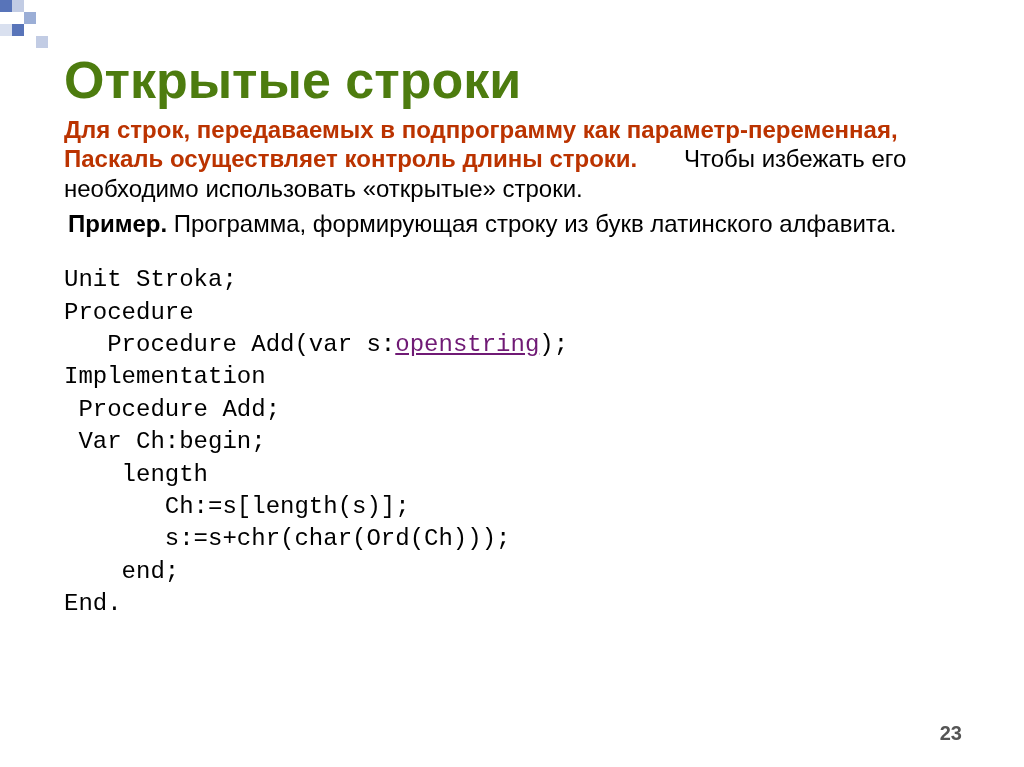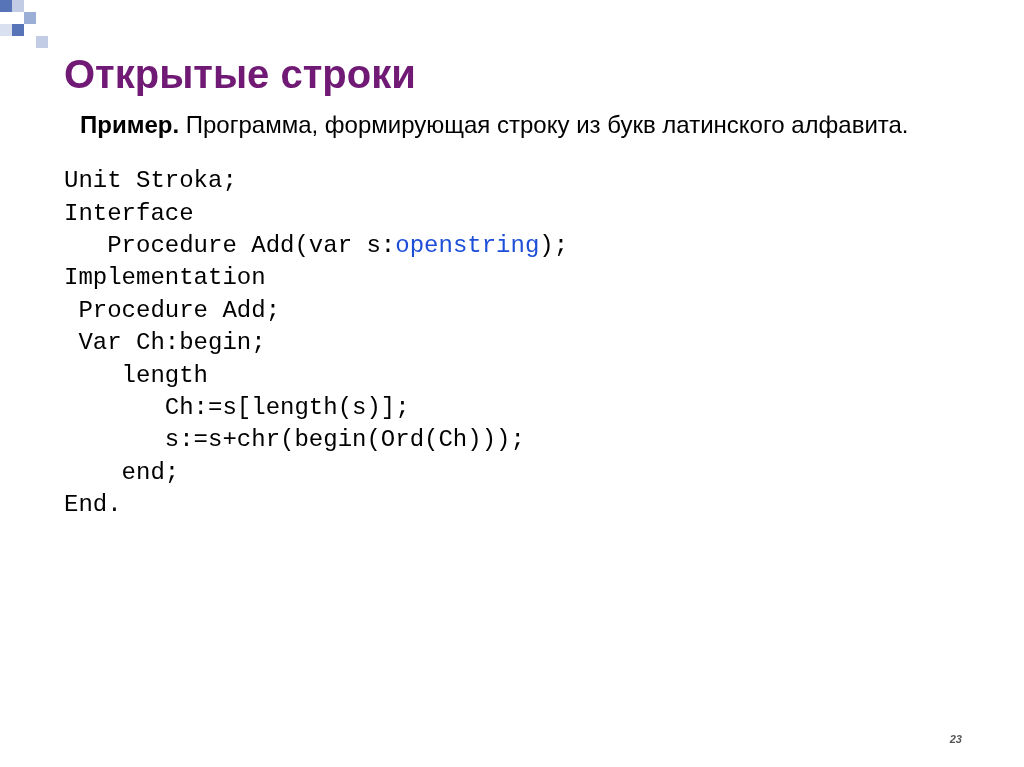--- a/index.html
+++ b/index.html
@@ -43,24 +43,24 @@
       36px 36px;
     opacity: 0.85;
   }
   .slide {
     padding: 52px 60px 0 64px;
     box-sizing: border-box;
     height: 100%;
     position: relative;
   }
   h1.title {
-    margin: 0 0 14px 0;
-    font-size: 40px;
+    margin: 0 0 6px 0;
+    font-size: 52px;
     font-weight: bold;
-    color: #701a75;
+    color: #4d7c0f;
     line-height: 1.1;
   }
   .body {
     font-size: 24px;
     line-height: 1.22;
   }
   .para1 {
     margin: 0 0 6px 0;
   }
   .red-bold {
@@ -69,67 +69,70 @@
   }
   .black-bold {
     font-weight: bold;
     color: #000;
   }
   .indent-block {
     padding-left: 40px;
     display: block;
   }
   .para2 {
-    margin: 2px 0 26px 16px;
+    margin: 2px 0 26px 4px;
   }
   .code {
     font-family: "Courier New", Courier, monospace;
     font-size: 24px;
     line-height: 1.35;
     white-space: pre;
     color: #000;
   }
   .kw-open {
-    color: #1d4ed8; 
+    color: #701a75; 
+    text-decoration: underline;
   }
   .page-num {
     position: absolute;
     right: 62px;
     bottom: 22px;
-    font-size: 11px;
+    font-size: 20px;
     font-weight: bold;
     color: #555;
     font-family: Arial, sans-serif;
-    font-style: italic;
   }
 </style>
 </head>
 <body>
 
 <div class="corner-deco"></div>
 
 <div class="slide">
 
   <h1 class="title">Открытые строки</h1>
 
   <div class="body">
 
+    <div class="para1">
+      <span class="red-bold">Для строк, передаваемых в подпрограмму как параметр-переменная, Паскаль осуществляет контроль длины строки.</span><span class="indent-block" style="display:inline;"></span><span> Чтобы избежать его необходимо использовать «открытые» строки.</span>
+    </div>
 
     <div class="para2">
       <span class="black-bold">Пример.</span><span>  Программа, формирующая строку из букв латинского алфавита.</span>
     </div>
 
     <div class="code"><span>Unit Stroka;</span>
-<span>Interface</span>
+<span>Procedure</span>
 <span>   Procedure Add(var s:</span><span class="kw-open">openstring</span><span>);</span>
 <span>Implementation</span>
 <span> Procedure Add;</span>
 <span> Var Ch:begin;</span>
 <span>    length</span>
 <span>       Ch:=s[length(s)];</span>
-<span>       s:=s+chr(begin(Ord(Ch)));</span>
+<span>       s:=s+chr(char(Ord(Ch)));</span>
 <span>    end;</span>
 <span>End.</span></div>
 
   </div>
 
   <div class="page-num">23</div>
 </div>
 
 </body></html>

